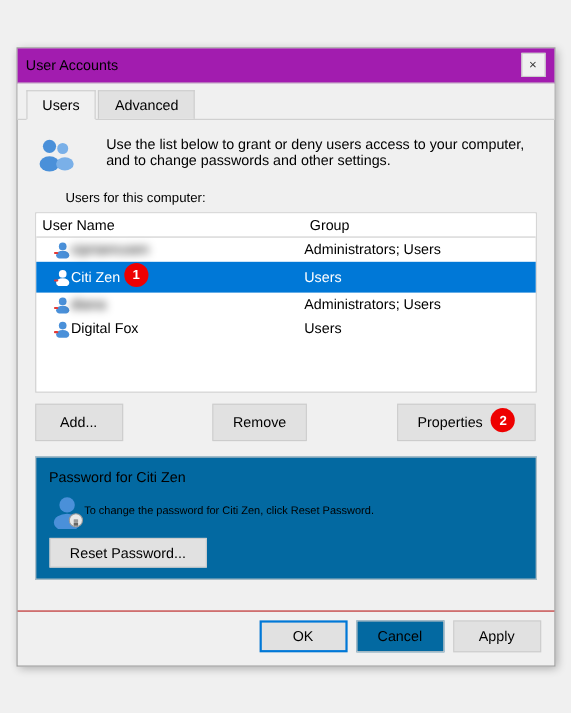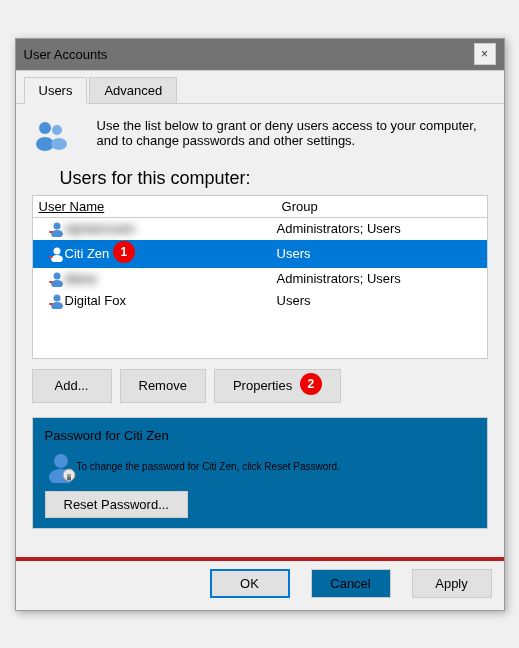--- a/index.html
+++ b/index.html
@@ -13,21 +13,21 @@
       width: 519px;
       height: 648px;
     }
     .window {
       width: 490px;
       background: #f0f0f0;
       border: 1px solid #999;
       box-shadow: 2px 2px 8px rgba(0,0,0,0.3);
     }
     .title-bar {
-      background: #737373;
+      background: #a21caf;
       border-bottom: 1px solid #ccc;
       display: flex;
       align-items: center;
       justify-content: space-between;
       padding: 6px 8px;
       height: 32px;
     }
     .title-bar-text {
       font-size: 13px;
       color: #000;
@@ -68,58 +68,58 @@
     .content {
       padding: 14px 16px;
     }
     .info-section {
       display: flex;
       align-items: flex-start;
       margin-bottom: 14px;
       gap: 29px;
     }
     .section-label {
-      font-size: 18px;
+      font-size: 12px;
       margin-bottom: 6px;
       padding-left: 28px;
     }
     .user-table {
       border: 1px solid #ccc;
       background: #fff;
       width: 100%;
       margin-bottom: 10px;
     }
     .table-header {
       display: flex;
       background: #fff;
       border-bottom: 1px solid #ccc;
       padding: 3px 6px;
     }
-    .col-username { width: 55%; font-size: 13px; font-weight: normal; text-decoration: underline; }
+    .col-username { width: 55%; font-size: 13px; font-weight: normal; }
     .col-group { width: 45%; font-size: 13px; font-weight: normal; }
     .table-body {
       min-height: 140px;
     }
     .table-row {
       display: flex;
       align-items: center;
       padding: 3px 16px;
       cursor: pointer;
     }
     .table-row.selected { background: #0078d7; color: #fff; }
     .row-name { width: calc(55% - 20px); font-size: 13px; }
     .row-group { width: 45%; font-size: 13px; }
     .table-row.selected .row-group { color: #fff; }
     .blurred {
       filter: blur(4px);
       display: inline-block;
     }
     .action-buttons {
       display: flex;
-      justify-content: flex-start;
+      justify-content: space-between;
       gap: 8px;
       margin-bottom: 14px;
     }
     .btn {
       padding: 5px 18px;
       border: 1px solid #ccc;
       background: #e1e1e1;
       cursor: pointer;
       font-size: 13px;
       min-width: 80px;
@@ -140,23 +140,23 @@
     }
     .password-text { font-size: 10px; flex: 1; }
     .reset-btn-container {
       display: flex;
       justify-content: flex-start;
       margin-top: 8px;
     }
     .bottom-buttons {
       display: flex;
       justify-content: flex-end;
-      gap: 21px;
+      gap: 8px;
       padding: 8px 12px 12px;
-      border-top: 4px solid #b91c1c;
+      border-top: 1px solid #b91c1c;
     }
     .btn-ok {
       padding: 5px 18px;
       border: 2px solid #0078d7;
       background: #e1e1e1;
       cursor: pointer;
       font-size: 13px;
       min-width: 80px;
     }
     .btn-cancel {

